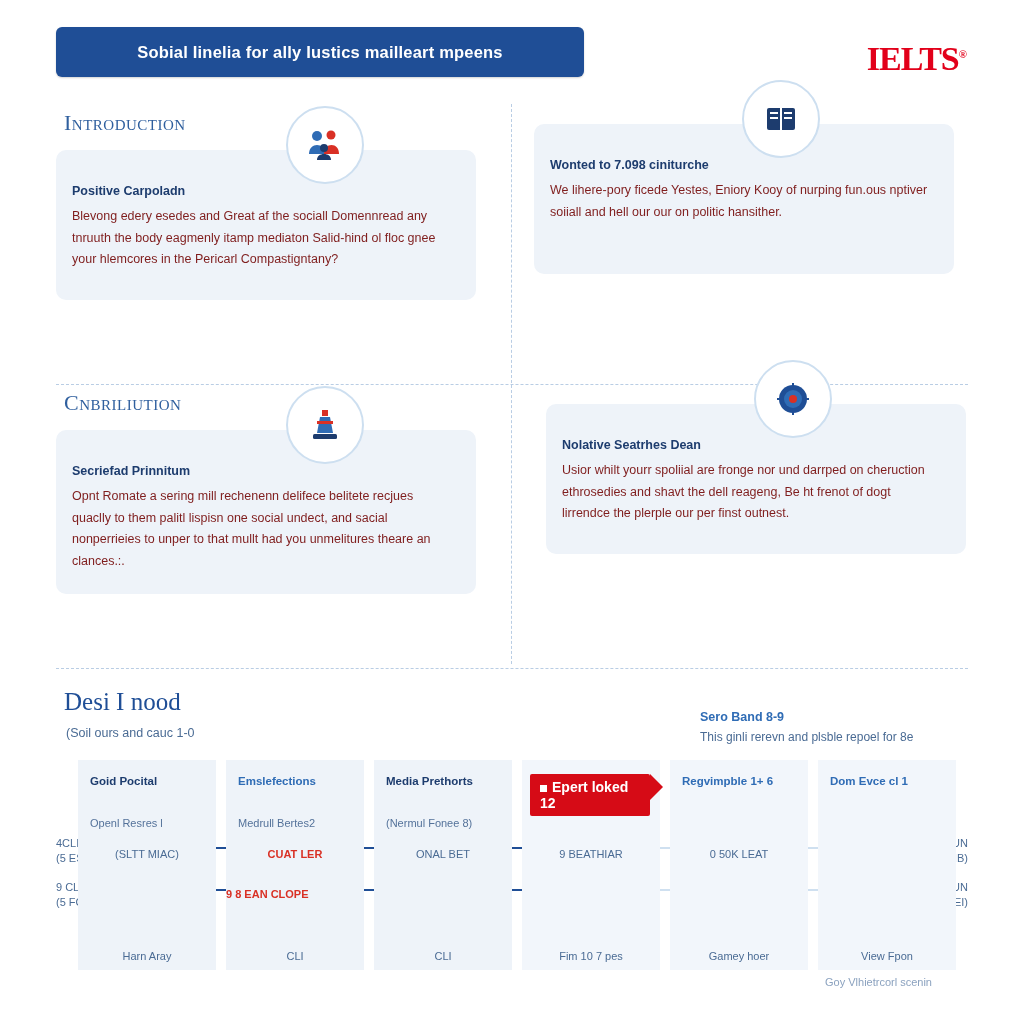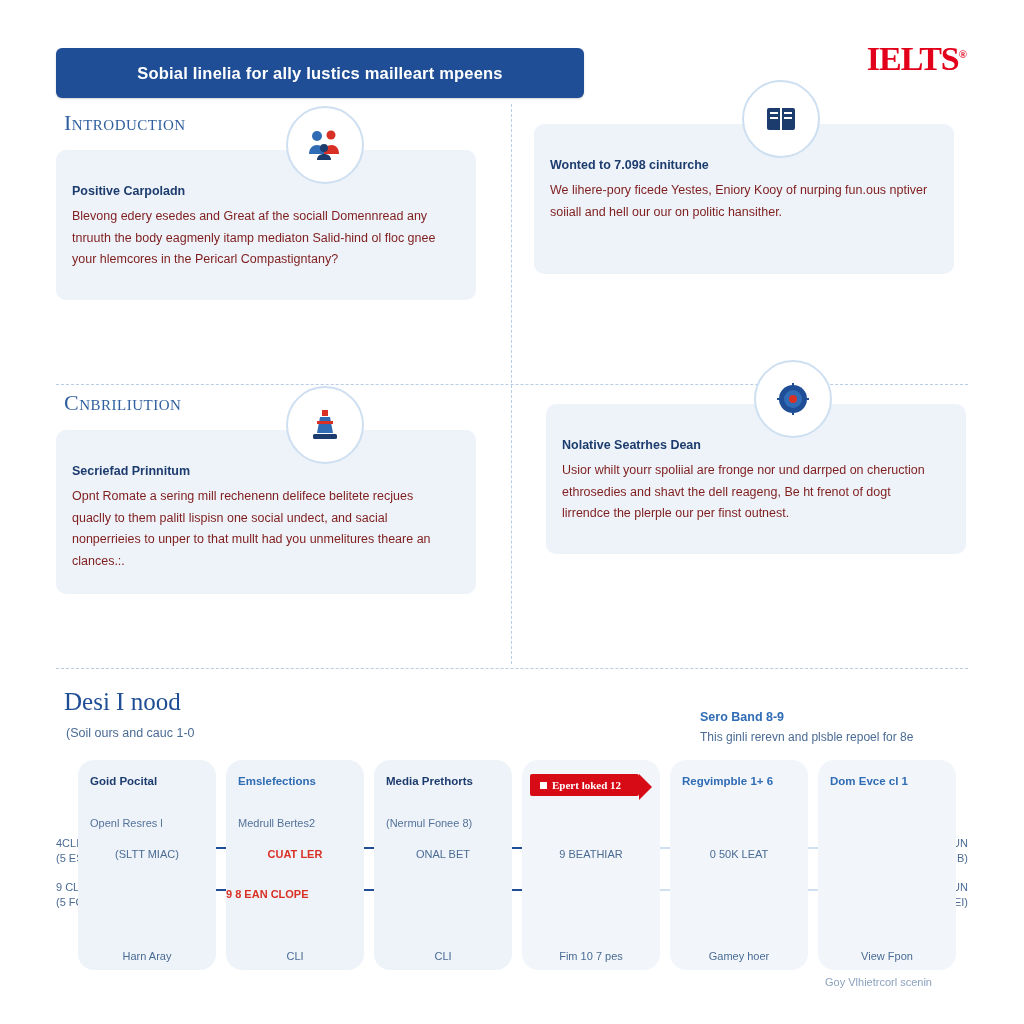--- a/index.html
+++ b/index.html
@@ -25,21 +25,21 @@
   
   .header-row {
     position: absolute;
     left: 0; top: 0;
     width: 1024px;
     height: 110px;
   }
   .title-banner {
     position: absolute;
     left: 56px;
-    top: 48px;
+    top: 27px;
     width: 528px;
     height: 50px;
     background: #1f4e96;
     border-radius: 6px;
     display: flex;
     align-items: center;
     justify-content: center;
     color: #ffffff;
     font-size: 16.5px;
     font-weight: bold;
@@ -202,21 +202,21 @@
     top: 92px;
     width: 890px;
     height: 210px;
     display: flex;
     gap: 10px;
   }
   .col {
     position: relative;
     width: 138px;
     background: #eef3f9;
-    border-radius: 16px;
+    border-radius: 0;
     padding: 14px 10px 10px 12px;
     box-sizing: border-box;
   }
   .col.plain { background: #f2f6fb; }
   .col-title {
     font-size: 11.5px;
     font-weight: bold;
     color: #1d3c6e;
     margin-bottom: 4px;
     line-height: 1.25;
@@ -256,26 +256,25 @@
     color: #4a6b94;
   }
   .col-mid2.red { color: #d93025; font-weight: bold; }
 
   
   .chevron {
     position: relative;
     display: inline-block;
     background: #d60b16;
     color: #ffffff;
-    font-size: 11px;
+    font-size: 14px;
     font-weight: bold;
     padding: 5px 18px 5px 10px;
     border-radius: 2px;
     margin-left: -4px;
-    font-family: Liberation Serif, serif;
   }
   .chevron::after {
     content: "";
     position: absolute;
     right: -13px;
     top: 0;
     width: 0; height: 0;
     border-top: 13px solid transparent;
     border-bottom: 13px solid transparent;
     border-left: 13px solid #d60b16;

